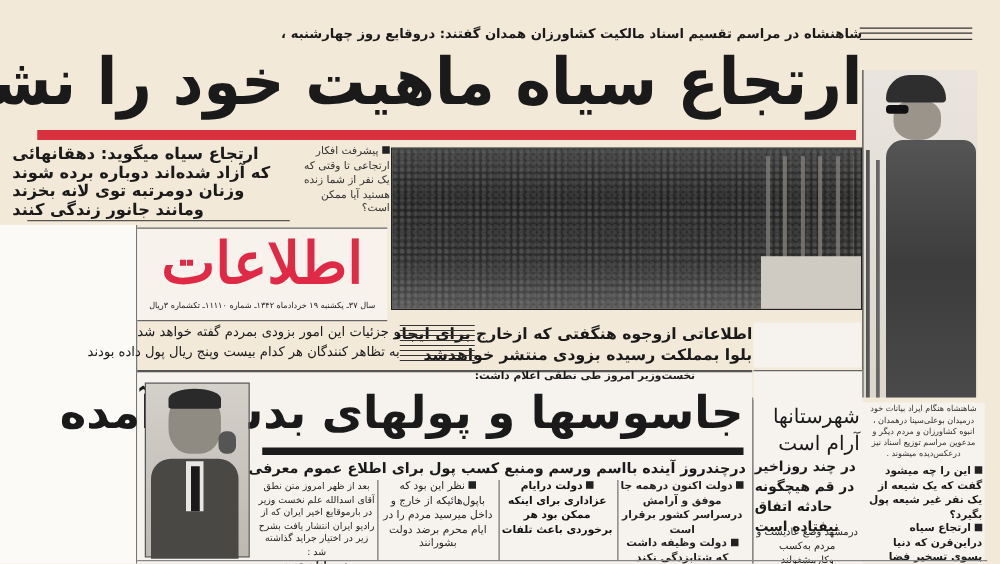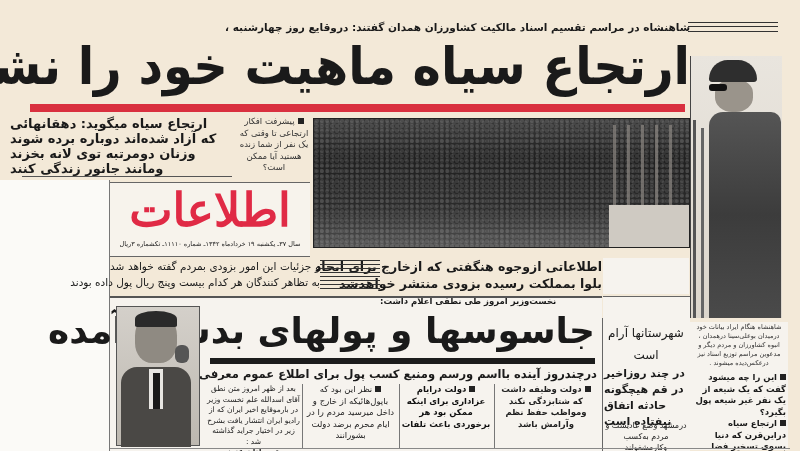--- a/index.html
+++ b/index.html
@@ -43,21 +43,21 @@
   
   .item-left {
     left: 10px; top: 116px; width: 220px; height: 58px;
     font-size: 13px; font-weight: bold; line-height: 15px; text-align: left;
     padding-right: 4px;
   }
   .rule-under-left { left: 22px; top: 176px; width: 210px; height: 1px; background: #555; }
 
   .bullet-item {
     left: 236px; top: 116px; width: 76px; height: 58px;
-    font-size: 8.5px; line-height: 11.5px; text-align: center; color: #333;
+    font-size: 8.5px; line-height: 11.5px; text-align: right; color: #333;
   }
   .bullet-sq { display: inline-block; width: 6px; height: 6px; background: #222; margin-left: 3px; }
 
   
   .blank-left {
     left: 0; top: 180px; width: 110px; height: 271px; background: #fbfaf7;
     border-right: 1px solid #777;
   }
 
   
@@ -166,21 +166,21 @@
   .col-b { left: 303px; top: 384px; width: 95px; height: 66px; }
   .col-b .bold { font-weight: bold; }
   .col-c { left: 400px; top: 384px; width: 92px; height: 66px; color: #333; }
   .col-d { left: 496px; top: 384px; width: 100px; height: 66px; font-weight: bold; }
   .col-sep { top: 384px; width: 1px; height: 64px; background: #777; }
 
   
   .right-lower { left: 602px; top: 318px; width: 88px; height: 133px; background: #f6f3ee; border-left: 1px solid #666; }
   .right-title {
     left: 604px; top: 322px; width: 84px; height: 44px;
-    font-size: 12px; line-height: 22px; text-align: center; font-weight: normal;
+    font-size: 16px; line-height: 22px; text-align: right; font-weight: normal;
   }
   .right-sub {
     left: 604px; top: 366px; width: 84px; height: 52px;
     font-size: 11px; font-weight: bold; line-height: 16px; text-align: left;
   }
   .right-body {
     left: 604px; top: 420px; width: 84px; height: 28px;
     font-size: 8px; line-height: 11px; text-align: center;
   }
   .shah-caption { left: 690px; top: 322px; width: 98px; height: 128px; background: #f6f3ee; }
@@ -271,20 +271,21 @@
 <div class="abs col-sep" style="left:302px"></div>
 <div class="abs col col-b">
   <span class="bullet-sq"></span><span>نظر این بود که باپول‌هائیکه از خارج و داخل میرسید مردم را در ایام محرم برضد دولت بشورانند</span>
 </div>
 <div class="abs col-sep" style="left:399px"></div>
 <div class="abs col col-c">
   <div style="font-weight:bold;color:#111"><span class="bullet-sq"></span><span>دولت درایام عزاداری برای اینکه ممکن بود هر برخوردی باعث تلفات</span></div>
 </div>
 <div class="abs col-sep" style="left:494px"></div>
 <div class="abs col col-d">
+  <div><span class="bullet-sq"></span><span>دولت اکنون درهمه جا موفق و آرامش درسراسر کشور برقرار است</span></div>
   <div><span class="bullet-sq"></span><span>دولت وظیفه داشت که شتابزدگی نکند ومواظب حفظ نظم وآرامش باشد</span></div>
 
 </div>
 
 <div class="abs right-lower"></div>
 <div class="abs right-header-box"></div>
 <div class="abs right-title">شهرستانها آرام است</div>
 <div class="abs right-sub">در چند روزاخیر در قم هیچگونه حادثه اتفاق نیفتاده است</div>
 <div class="abs right-body">درمشهد وضع عادیست و مردم به‌کسب وکارمشغولند</div>
 

